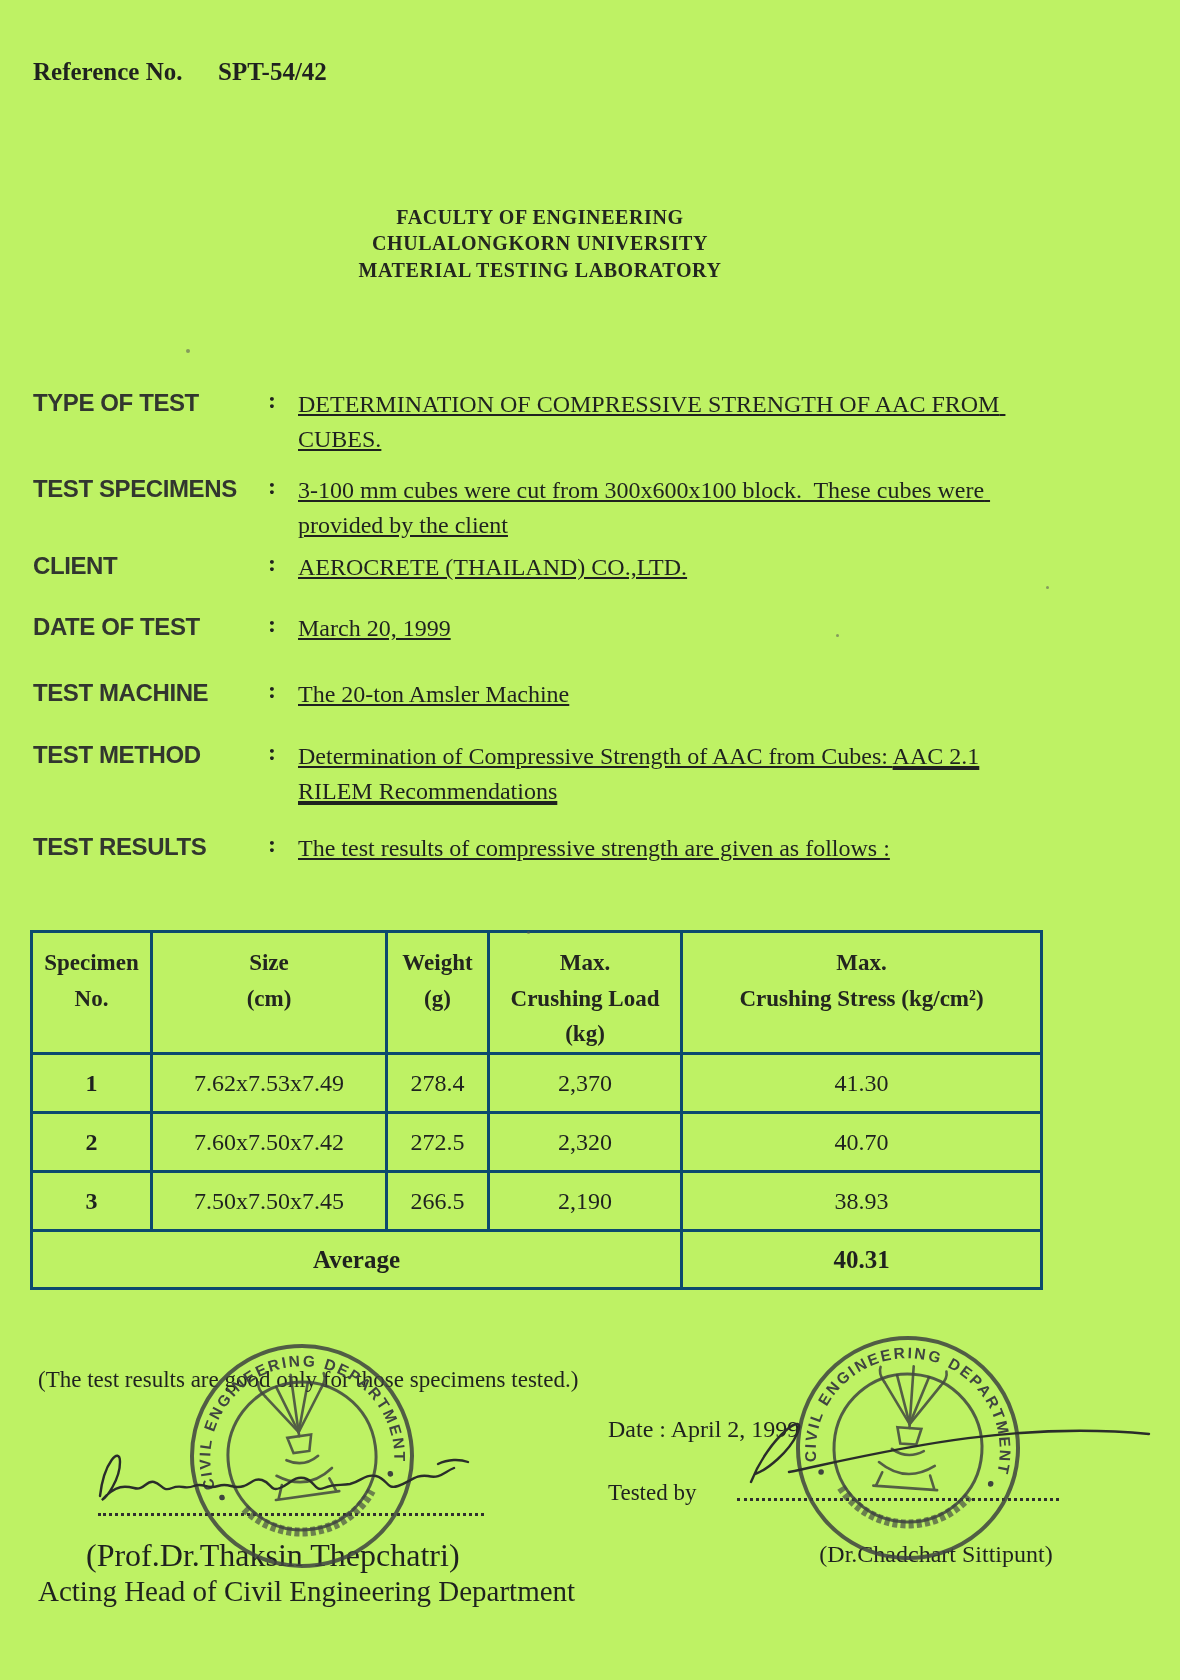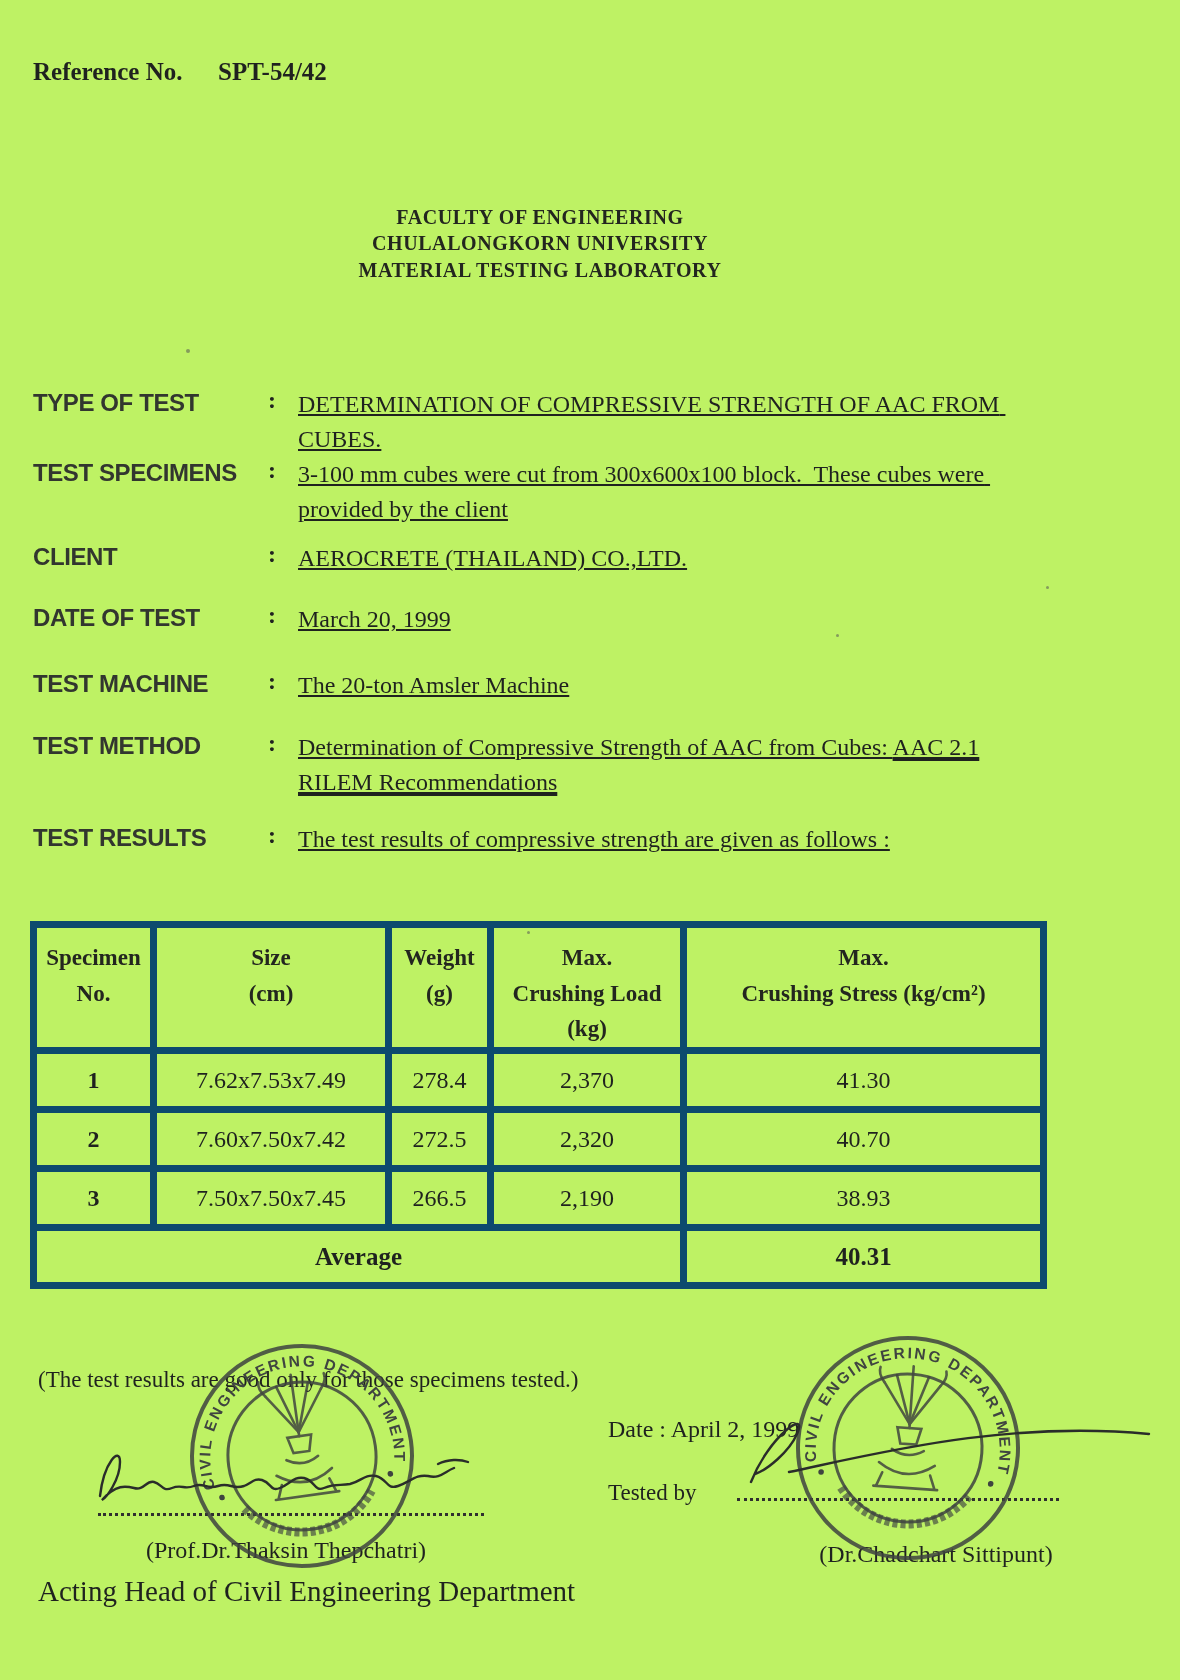--- a/index.html
+++ b/index.html
@@ -17,44 +17,44 @@
            font-size:20px; font-weight:bold; letter-spacing:0.6px; line-height:1.32; color:#23261f; }
   
   .fields { margin-top:104px; }
   .field { display:grid; grid-template-columns:235px 30px 760px; margin-left:33px; }
   .fl { font-family:"Liberation Sans", sans-serif; font-weight:bold; font-size:24px;
         letter-spacing:-0.4px; color:#32362f; padding-top:2px; }
   .fc { font-weight:bold; font-size:24px; }
   .fv { font-size:24px; line-height:1.45; white-space:pre-wrap;text-decoration:underline; }
   .fv .u { text-decoration:underline; text-underline-offset:4px; text-decoration-thickness:2px; }
   .fv .u2 { display:block; text-decoration:underline; text-underline-offset:4px; text-decoration-thickness:2px; }
-  .mb16{}.mb8{margin-bottom:15px}.mb26{margin-bottom:26px}
+  .mb16{margin-bottom:16px}.mb8{margin-bottom:8px}.mb26{margin-bottom:26px}
   .mb31{margin-bottom:31px}.mb27{margin-bottom:27px}.mb23{margin-bottom:23px}
   
   table.results { border-collapse:collapse; margin-left:30px; margin-top:64px;
                   width:1010px; table-layout:fixed; }
-  table.results th, table.results td { border:7px solid #0c4a6e; }
+  table.results th, table.results td { border:3px solid #0c4a6e; }
   table.results { border-top-width:4px; }
   th { font-size:23px; font-weight:bold; vertical-align:top; padding-top:12px; line-height:1.55; color:#23261f;}
   th span { display:block; }
   td { text-align:center; font-size:24px; height:59px; }
   .c-no  { width:120px; } .c-size { width:235px; } .c-wt { width:102px; }
   .c-load{ width:193px; } .c-str  { width:360px; }
   td.b { font-weight:bold; }
   tr.avg td { height:58px; font-weight:bold; font-size:25px; }
   
   .signzone { position:absolute; left:0; top:1345px; width:1180px; height:335px; }
   .signzone > * { position:absolute; }
   .note { left:38px; top:22px; font-size:23px; z-index:1; }
   .date { left:608px; top:71px; font-size:24px; }
   .testedby { left:608px; top:135px; font-size:23px; }
   .dotline { border-bottom:3px dotted #2f2f2f; height:0; z-index:1; }
   .dotL { left:98px;  top:168px; width:386px; }
   .dotR { left:737px; top:153px; width:322px; }
-  .nameL { left:86px;  top:192px; width:400px; text-align:center; font-size:24px; z-index:1; }
+  .nameL { left:86px;  top:192px; width:400px; text-align:left; font-size:32px; z-index:1; }
   .nameR { left:766px; top:196px; width:340px; text-align:center; font-size:24px; z-index:1; }
   .deptTitle { left:38px; top:230px; font-size:29px; }
   .stamp { width:232px; height:232px; z-index:2; }
   .stampL { left:186px; top:-5px;  transform:rotate(-8deg); }
   .stampR { left:792px; top:-13px; transform:rotate(4deg); }
   .sig { z-index:3; }
   .sigL { left:92px;  top:95px; }
   .sigR { left:725px; top:45px; }
   .speck { position:absolute; background:#555; border-radius:50%; opacity:.55; }
 </style>

